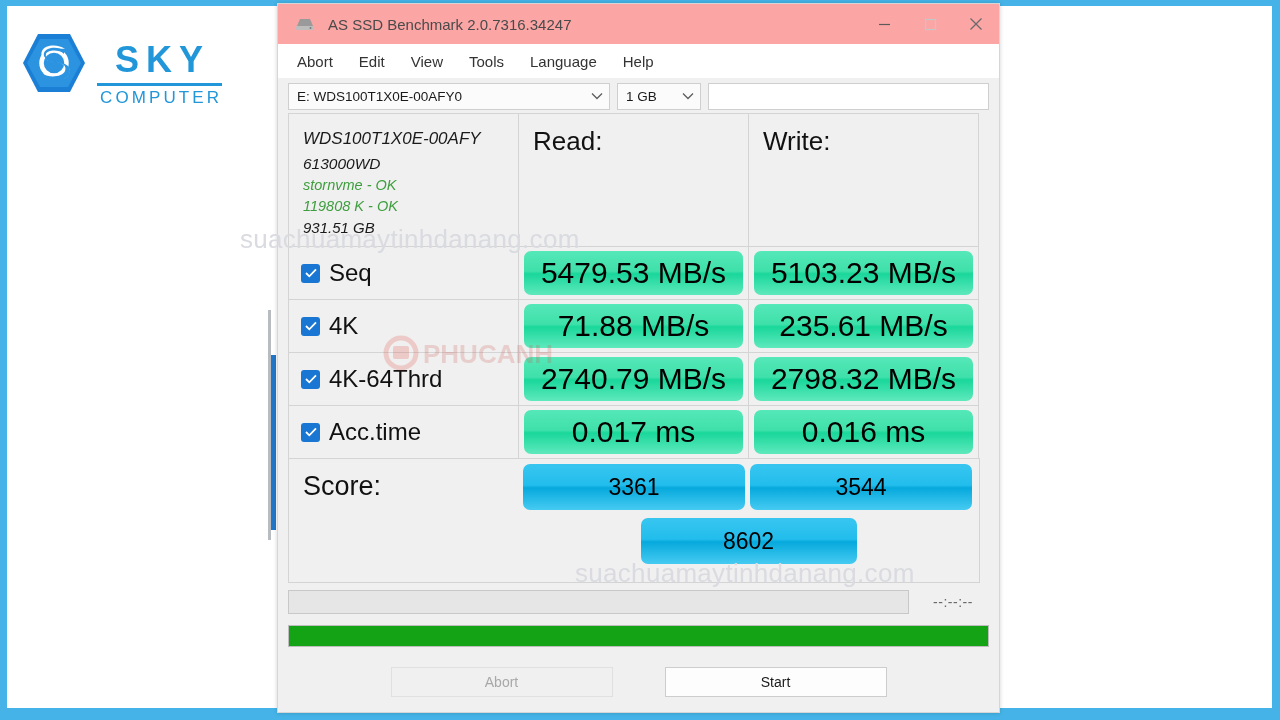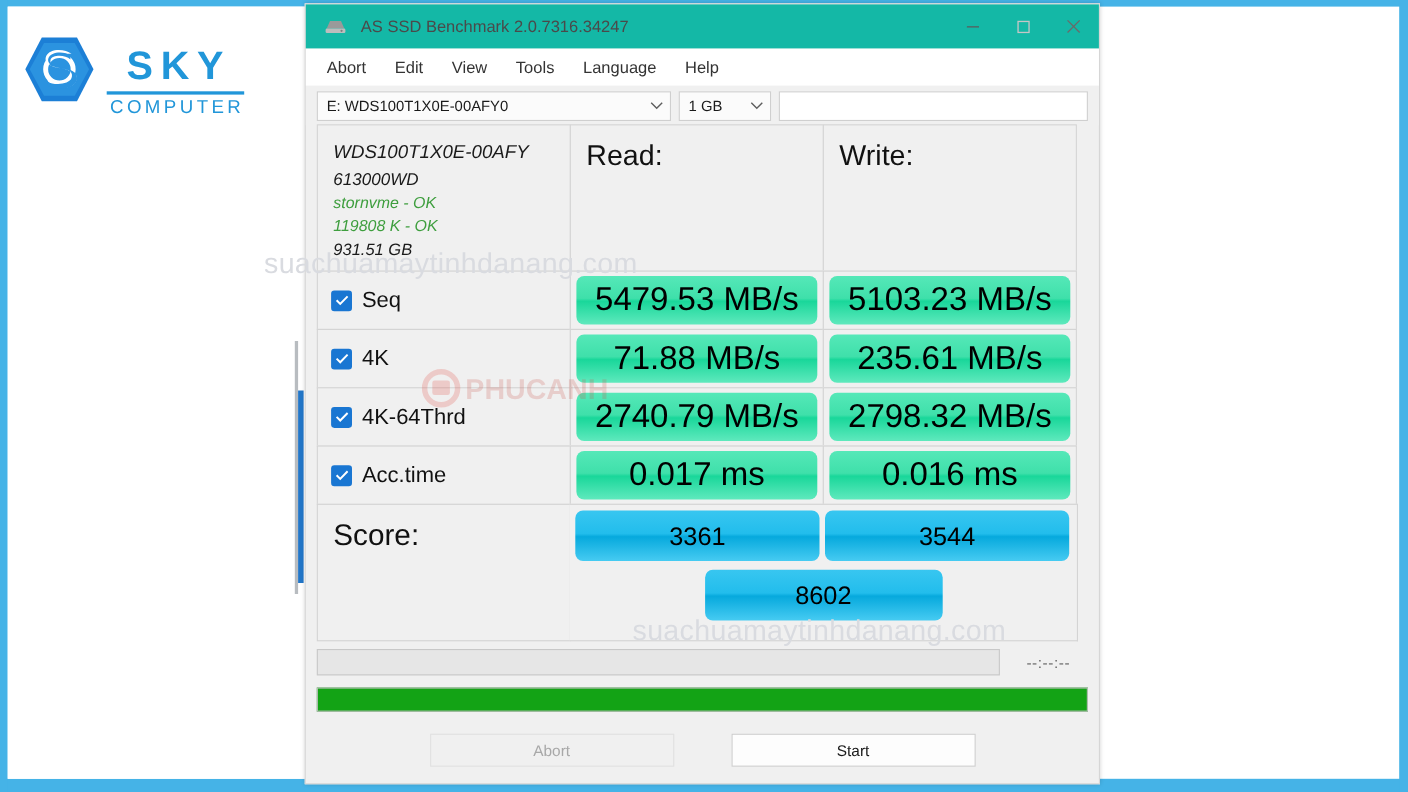--- a/index.html
+++ b/index.html
@@ -43,21 +43,21 @@
   .window {
     position:absolute; left:277px; top:3px; width:723px; height:710px;
     background:#f0f0f0;
     border:1px solid #d6d6d6;
     box-shadow: 0 0 4px rgba(0,0,0,0.18);
     display:flex; flex-direction:column;
   }
 
   
   .titlebar {
-    height:40px; background:#14b8a6; display:flex; align-items:center;
+    height:40px; background:#fca5a5; display:flex; align-items:center;
     flex:none; position:relative;text-align:center;
   }
   .title-icon { width:22px; height:22px; margin-left:16px; flex:none; }
   .title-text {
     margin-left:12px; font-size:15px; color:#4a4a4a; white-space:nowrap;
   }
   .win-btns { position:absolute; right:0; top:0; height:40px; display:flex; }
   .win-btn {
     width:46px; height:40px; display:flex; align-items:center; justify-content:center;
     color:#5a5a5a;
@@ -116,21 +116,21 @@
   
   .bench-row-h { height:54px; }
   .bench-label {
     display:flex; align-items:center; padding-left:12px; height:100%;
   }
   .chk {
     width:19px; height:19px; background:#1976d2; border-radius:3px;
     display:flex; align-items:center; justify-content:center; flex:none;
     margin-right:9px;
   }
-  .bench-name { font-size:20px; color:#111; white-space:nowrap; }
+  .bench-name { font-size:24px; color:#111; white-space:nowrap; }
 
   .bench-val {
     display:flex; align-items:center; justify-content:center; height:100%;
     padding:4px 5px;
   }
   .pill {
     width:100%; height:44px; border-radius:7px;
     display:flex; align-items:center; justify-content:center;
     font-size:30px; color:#000; white-space:nowrap;
   }

